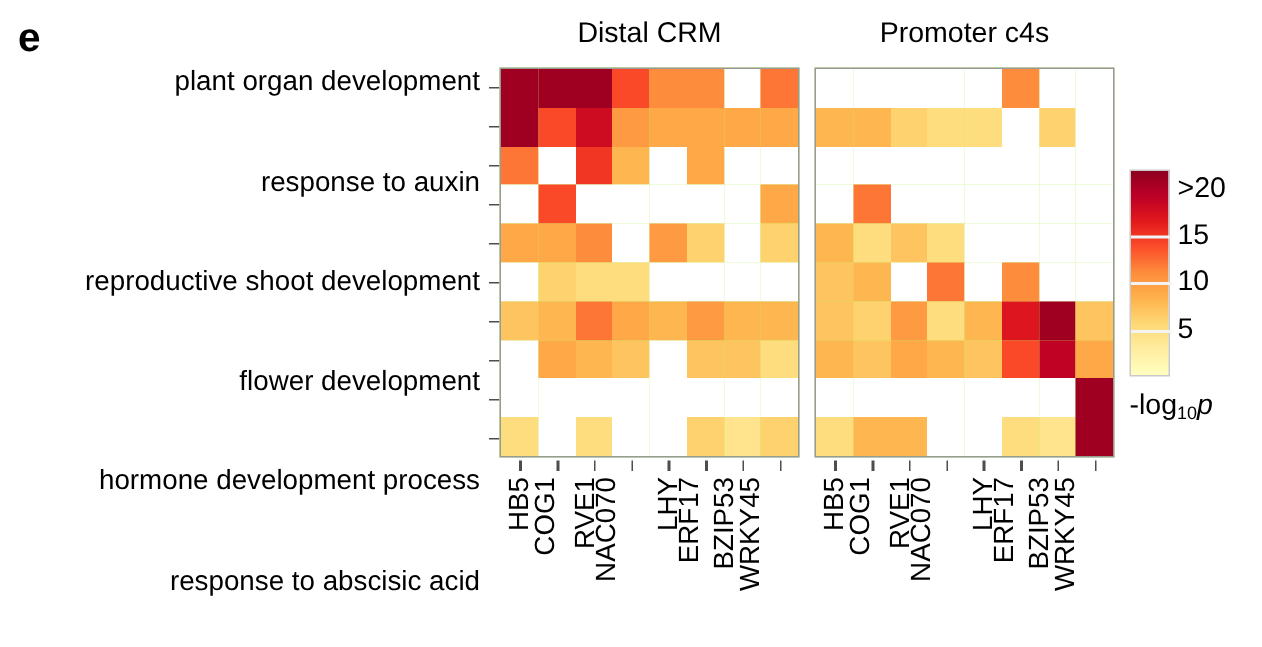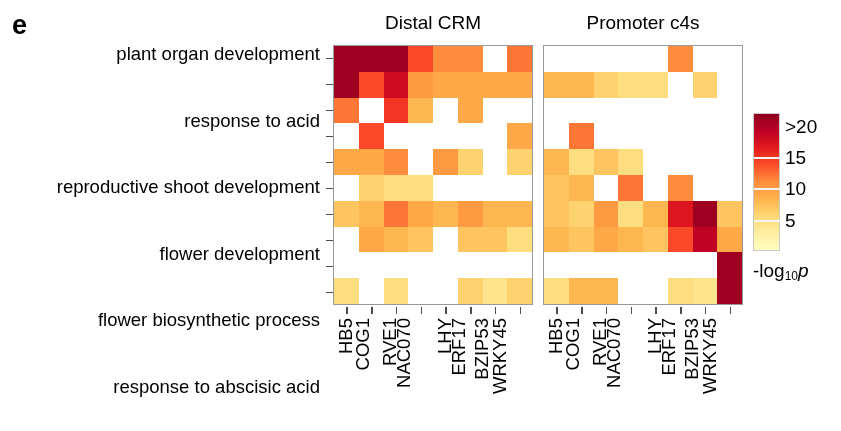--- a/index.html
+++ b/index.html
@@ -198,24 +198,24 @@
   }
   #colorbar-title i { font-style: italic; }
 </style>
 </head>
 <body>
 
 <div id="panel-letter">e</div>
 
 <div id="row-labels">
     <div class="row-label">plant organ development</div>
-    <div class="row-label">response to acid</div>
+    <div class="row-label">response to auxin</div>
     <div class="row-label">reproductive shoot development</div>
     <div class="row-label">flower development</div>
-    <div class="row-label">flower biosynthetic process</div>
+    <div class="row-label">hormone development process</div>
     <div class="row-label">response to abscisic acid</div>
   </div>
 
 <div id="row-ticks">
     <div class="row-tick"></div>
     <div class="row-tick"></div>
     <div class="row-tick"></div>
     <div class="row-tick"></div>
     <div class="row-tick"></div>
     <div class="row-tick"></div>

